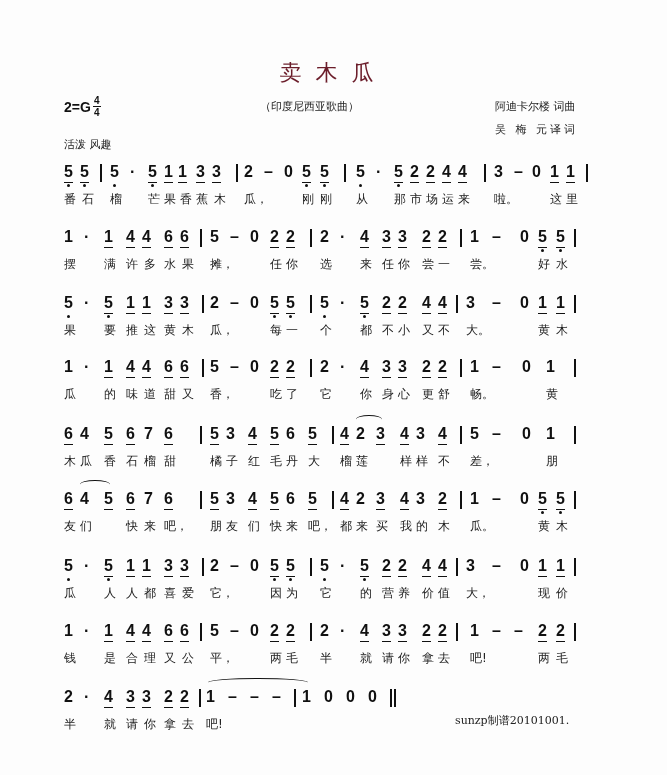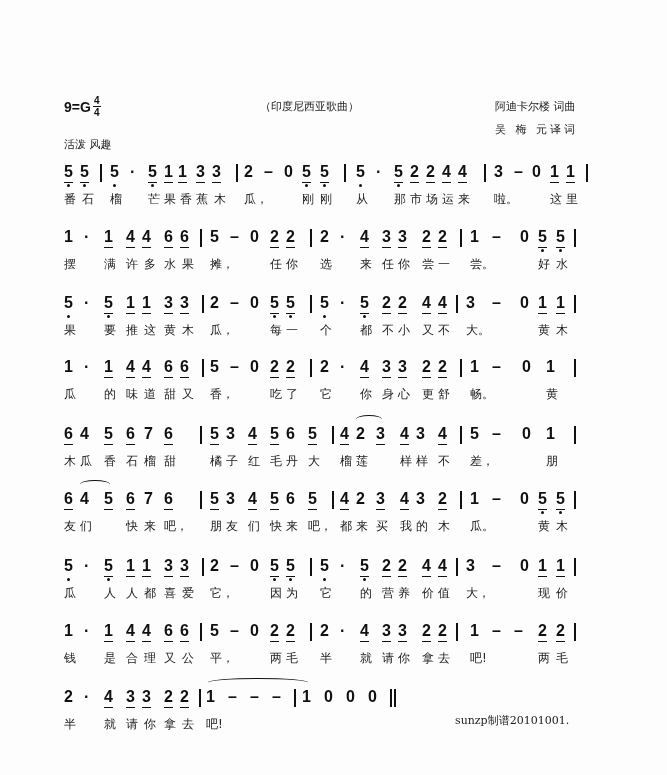--- a/index.html
+++ b/index.html
@@ -21,23 +21,24 @@
   .barline { position: absolute; top: 1px; width: 1.5px; height: 18px; background: #111; }
   .lyrics { position: relative; height: 18px; margin-top: 4px; font-size: 12px; color: #222; white-space: nowrap; }
   .lyrics span { position: absolute; top: 0; }
   .slur { position: absolute; border-top: 1.5px solid #111; border-radius: 50% 50% 0 0; height: 8px; }
   .sig { position: absolute; left: 455px; top: 713px; font-family: "DejaVu Serif", serif; font-size: 11px; color: #222; }
 </style>
 </head>
 <body>
 
 <div class="page">
+  <div class="title">卖木瓜</div>
 
   <div class="key">
-    <span>9=G</span>
+    <span>2=G</span>
     <span class="frac">
       <span>4</span>
       <span class="bar"></span>
       <span>4</span>
     </span>
   </div>
 
   <div class="origin">（印度尼西亚歌曲）</div>
   <div class="credit1">阿迪卡尔楼 词曲</div>
   <div class="credit2">吴 梅 元译词</div>

